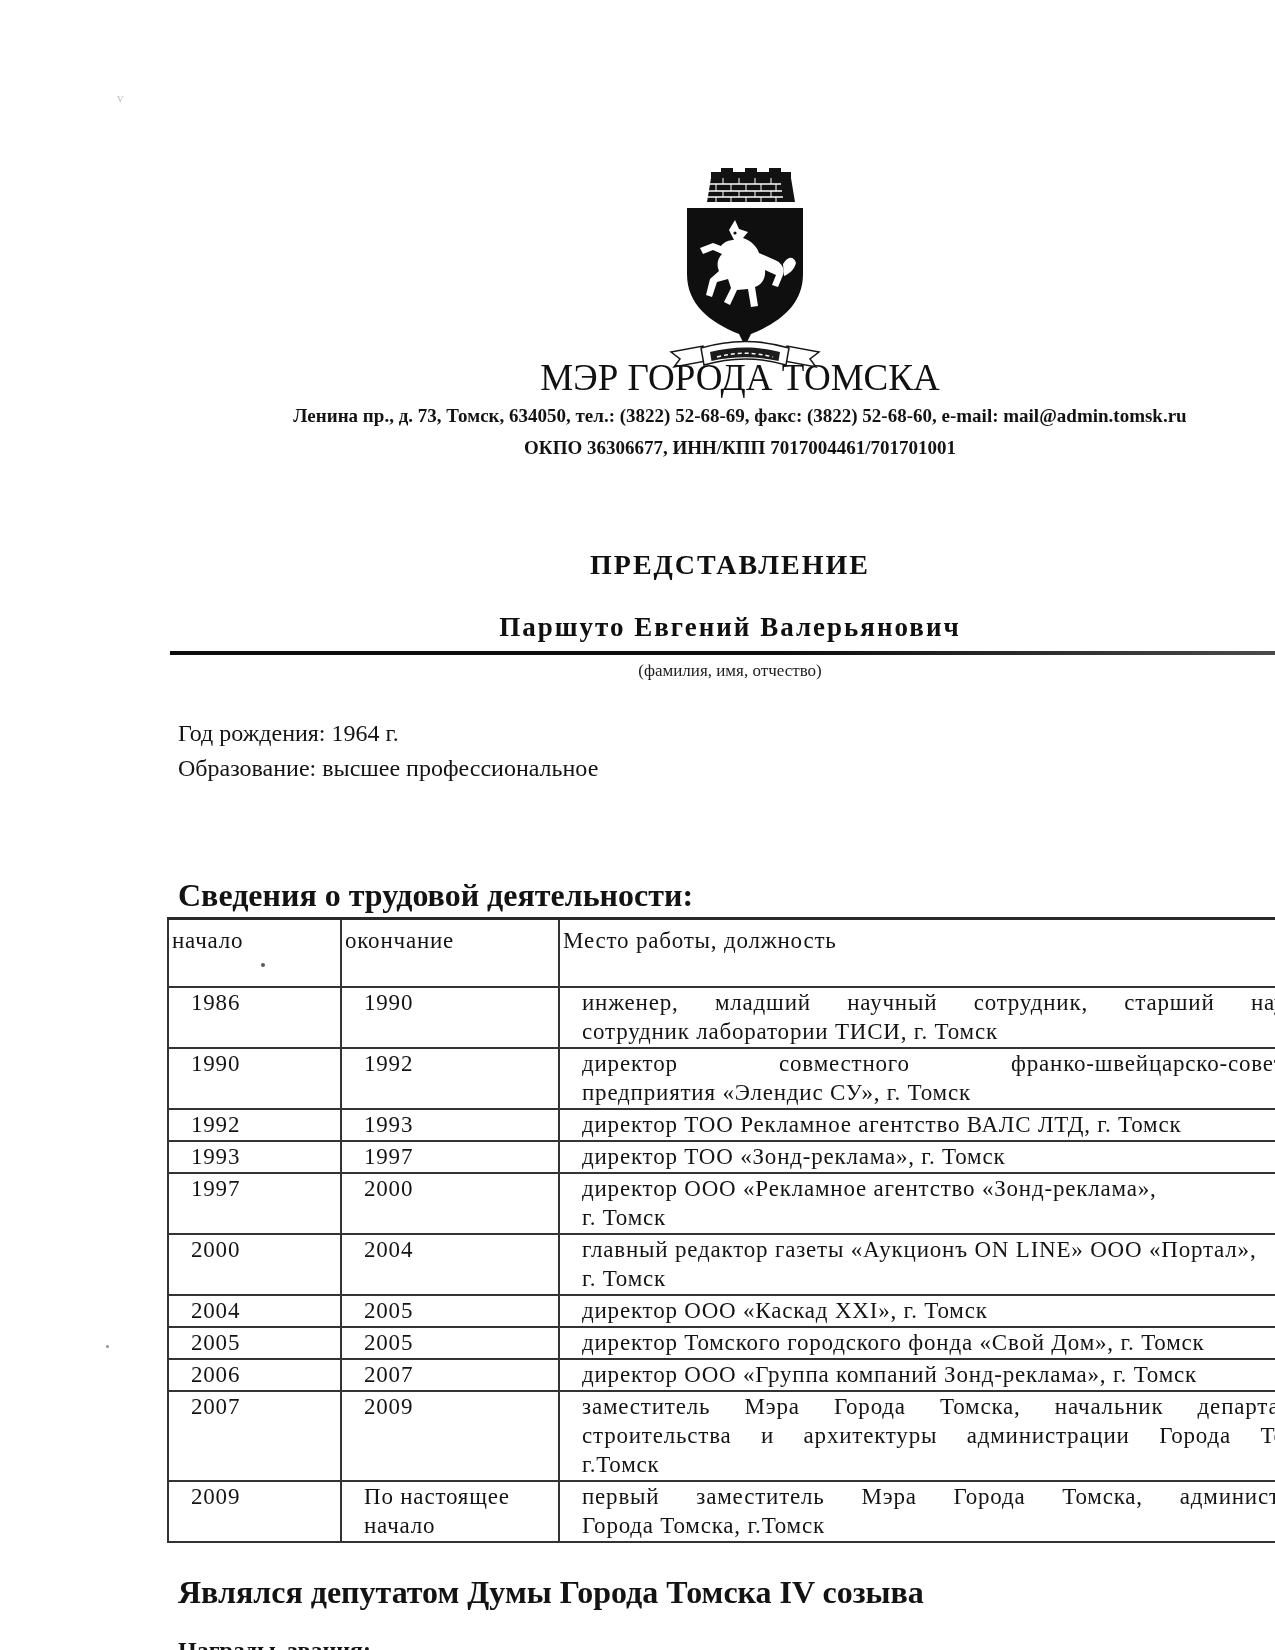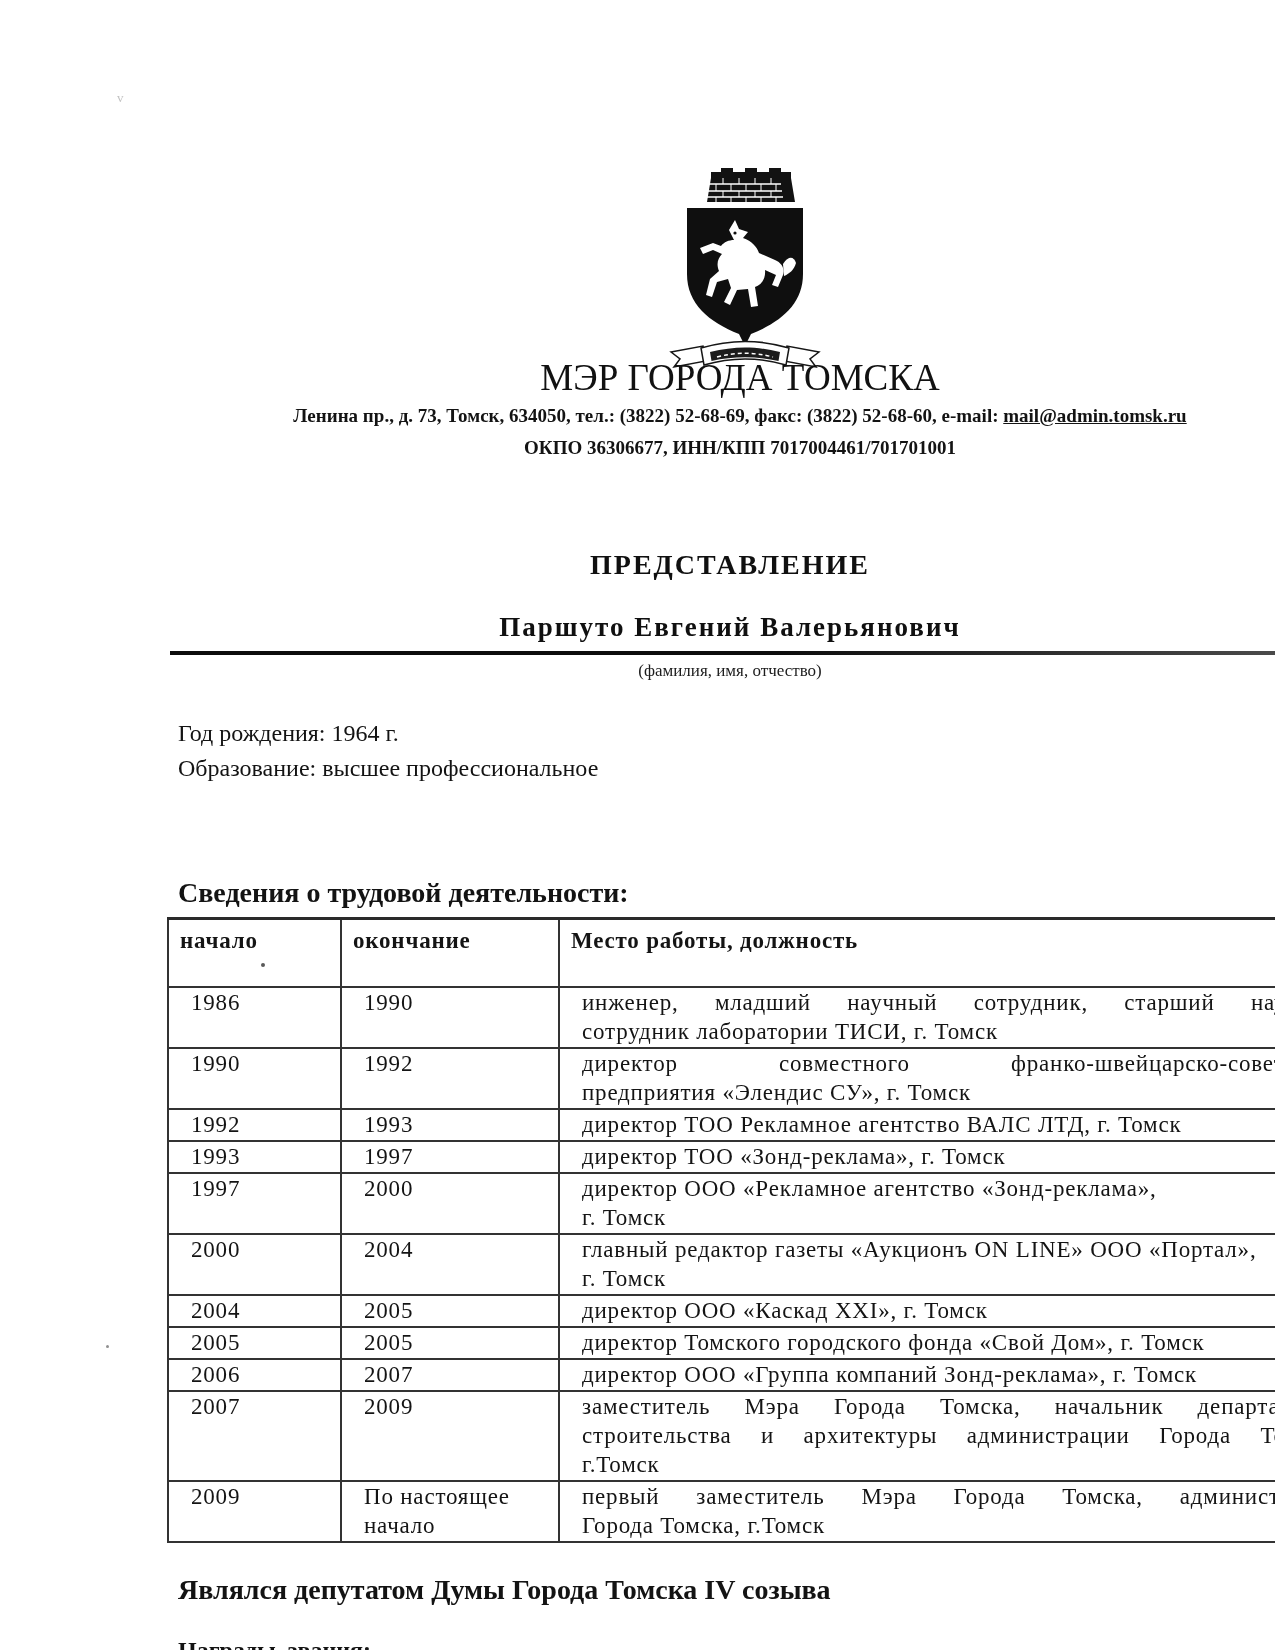--- a/index.html
+++ b/index.html
@@ -7,43 +7,43 @@
     position:relative; width:1275px; height:1650px; margin:0 auto;
     background:#ffffff; overflow:hidden;
     font-family:"Liberation Serif","DejaVu Serif",serif;
     color:#161616;
   }
   
   .center-wide{position:absolute; left:0; width:1480px; text-align:center;}
   .center-mid{position:absolute; left:0; width:1460px; text-align:center;}
   .org-title{top:356px; font-size:37px; line-height:44px; letter-spacing:0px; color:#111;}
   .address-line{top:404px; font-size:19px; font-weight:bold; line-height:23px; color:#131313;}
-  .address-line .email{text-decoration:underline;}
+  .address-line .email{}
   .okpo-line{top:437px; font-size:19px; font-weight:bold; color:#131313;}
   .emblem{position:absolute; left:653px; top:166px; width:184px; height:230px;}
 
   
   .doc-title{top:549px; font-size:28px; font-weight:bold; letter-spacing:2px; color:#101010;}
   .person-name{top:612px; font-size:27px; font-weight:bold; letter-spacing:2px; color:#101010;}
   .name-underline{position:absolute; left:170px; top:651px; width:1105px; height:4px;
     background:linear-gradient(to right,#0c0c0c 55%,#4a4a4a);}
   .name-caption{top:661px; font-size:17px; color:#1c1c1c;}
   .info-block{position:absolute; left:178px; top:716px; font-size:24px; font-weight:normal;
     line-height:35px; color:#131313; white-space:nowrap;}
-  .section-title{position:absolute; left:178px; top:877px; font-size:28px; font-weight:bold; color:#131313;}
-  .deputy-line{position:absolute; left:178px; top:1574px; font-size:28px; font-weight:bold; color:#131313;}
+  .section-title{position:absolute; left:178px; top:877px; font-size:32px; font-weight:bold; color:#131313;}
+  .deputy-line{position:absolute; left:178px; top:1574px; font-size:32px; font-weight:bold; color:#131313;}
   .awards-line{position:absolute; left:178px; top:1637px; font-size:24px; font-weight:bold; color:#131313;}
 
   
   .table-wrap{position:absolute; left:167px; top:917px;}
   table.work{border-collapse:collapse; table-layout:fixed; width:1185px;
     font-size:23px; color:#141414; letter-spacing:0.8px;}
   table.work th, table.work td{border:2px solid #333; vertical-align:top;}
-  table.work th{border-top:3px solid #2a2a2a; font-weight:bold; text-align:left;
-    height:60px; padding:6px 11px 0 11px; line-height:29px;}
+  table.work th{border-top:3px solid #2a2a2a; font-weight:normal; text-align:left;
+    height:60px; padding:6px 11px 0 3px; line-height:29px;}
   table.work td{padding:0 11px 1px 22px; line-height:29px;}
   .tline{white-space:nowrap;}
   .tline.just{white-space:normal; text-align:justify; text-align-last:justify;}
 
   
   .artifact-mark{position:absolute; left:117px; top:90px; font-size:13px; color:#b3b3b3; opacity:.8;}
   .artifact-dot1{position:absolute; left:261px; top:963px; width:4px; height:4px; border-radius:50%; background:#5a5a5a;}
   .artifact-dot2{position:absolute; left:106px; top:1345px; width:3px; height:3px; border-radius:50%; background:#909090;}
 </style>
 </head>

